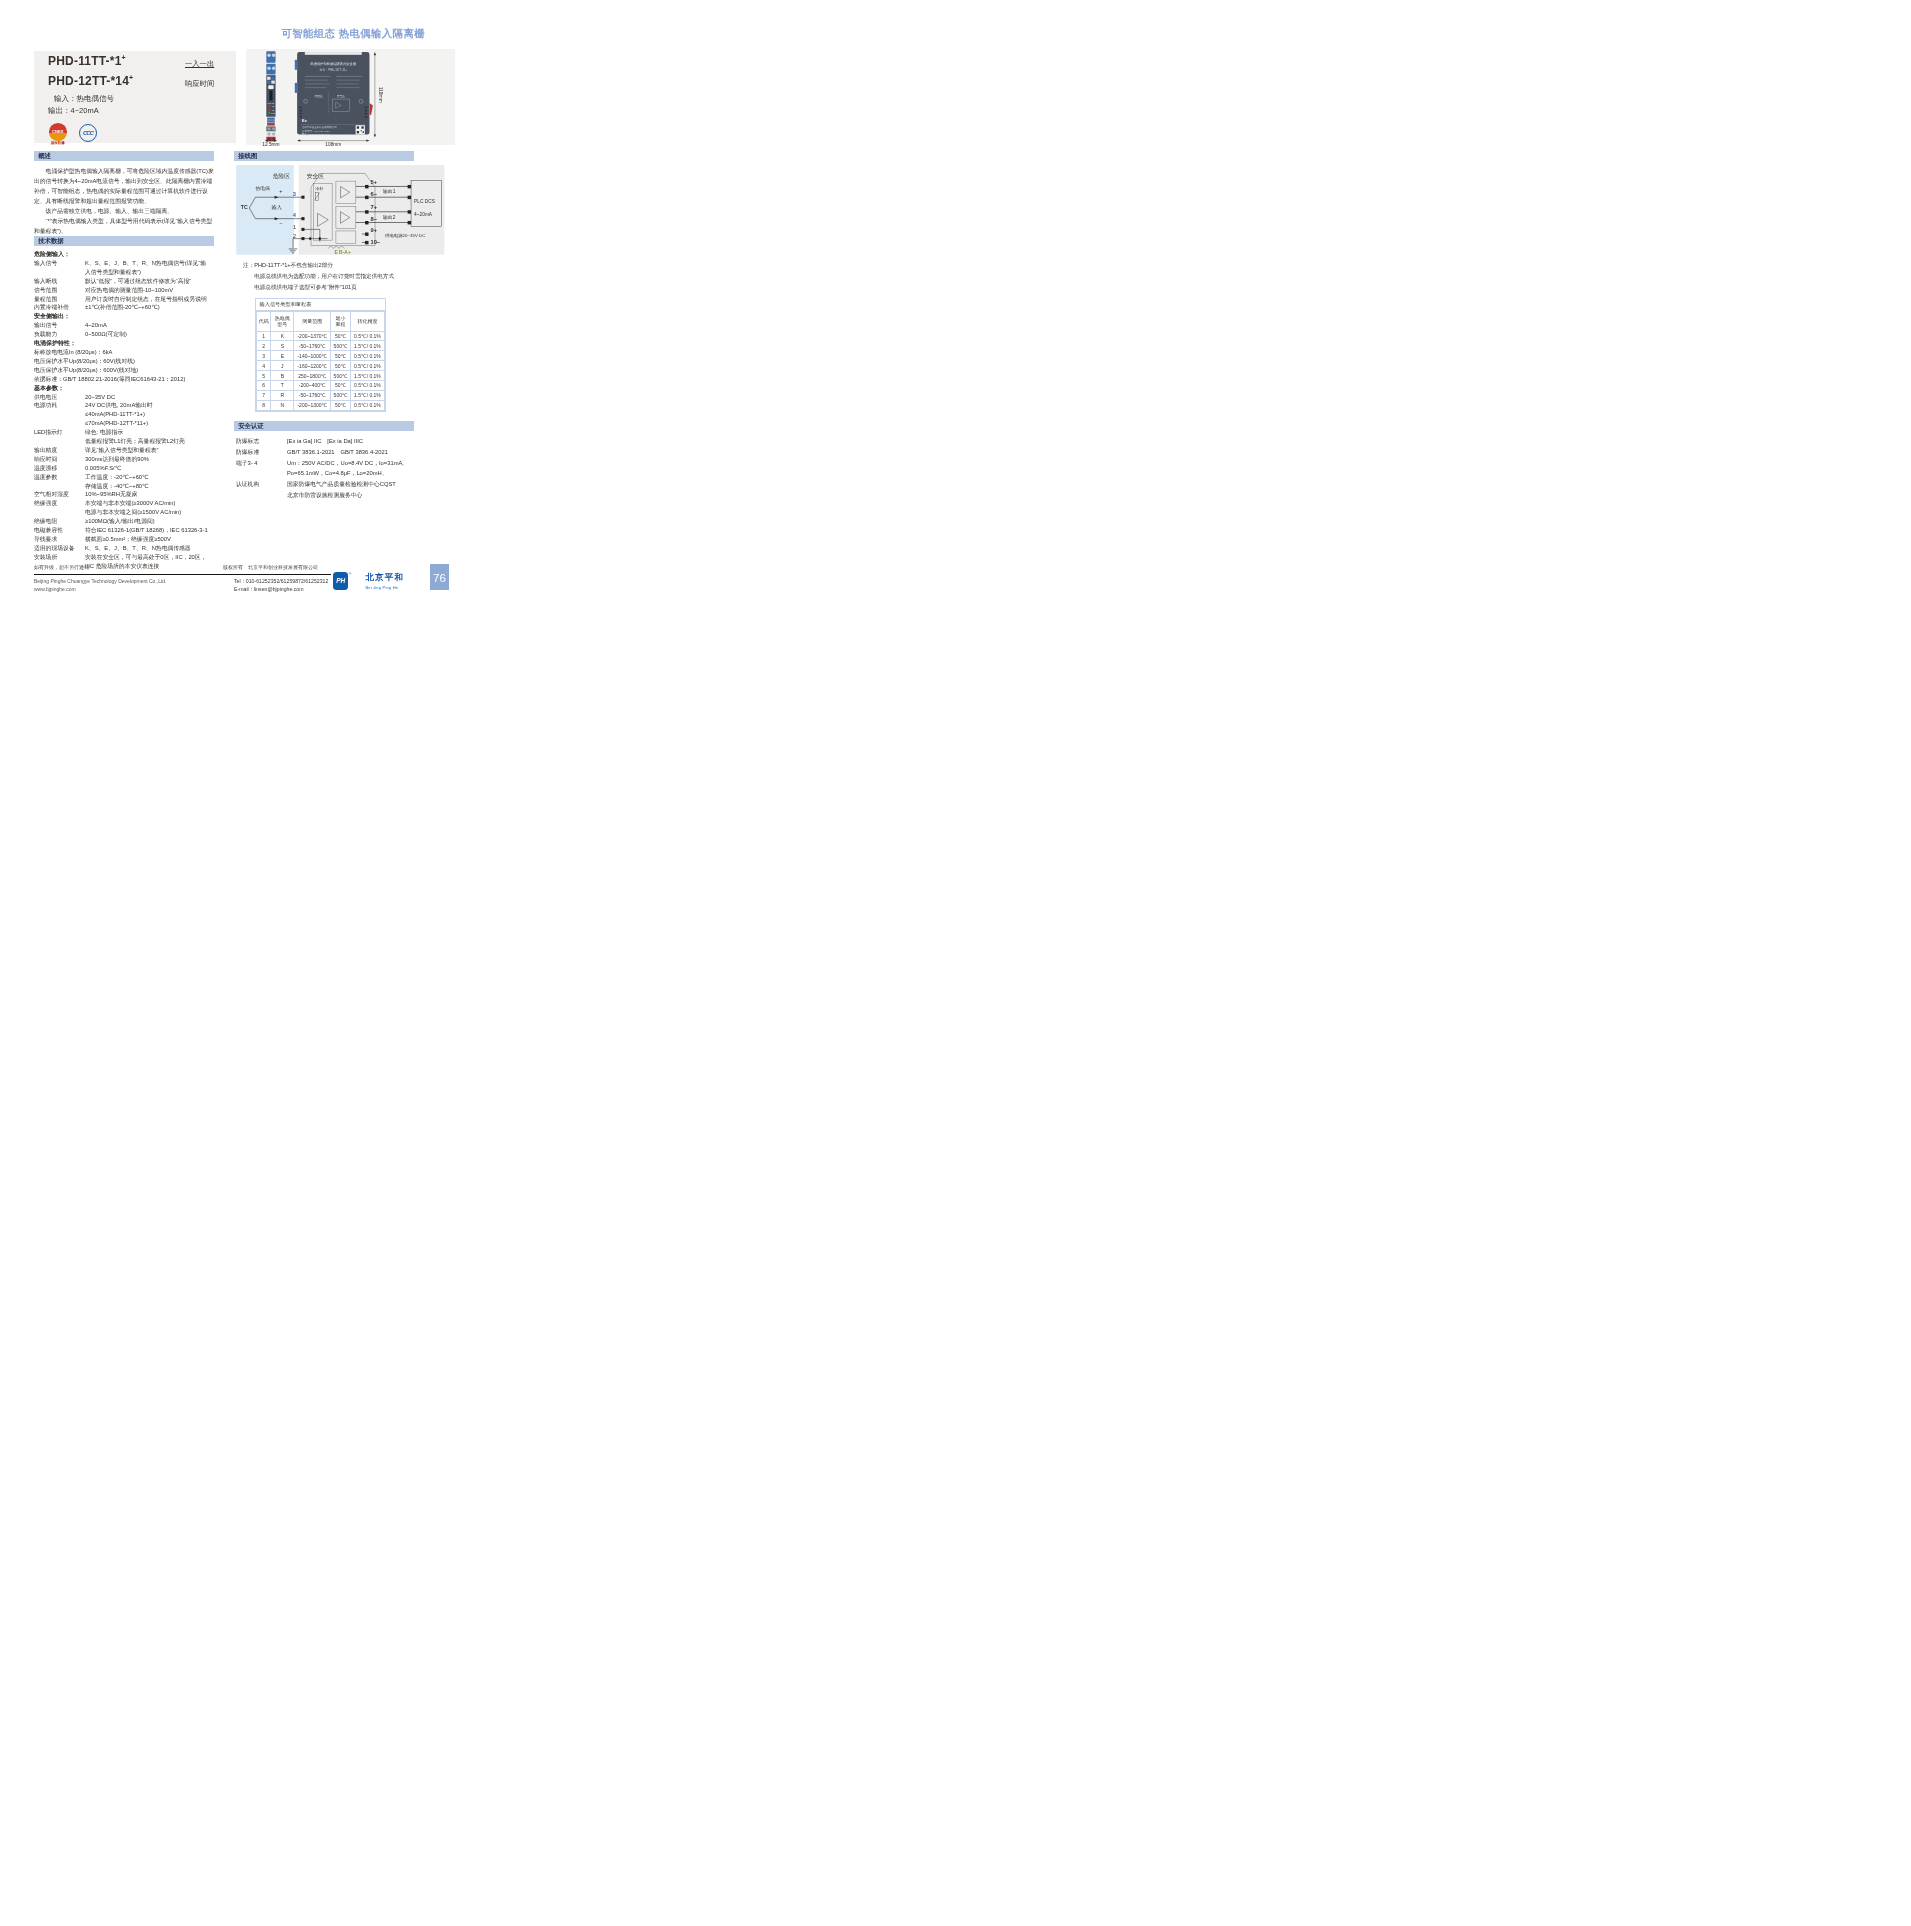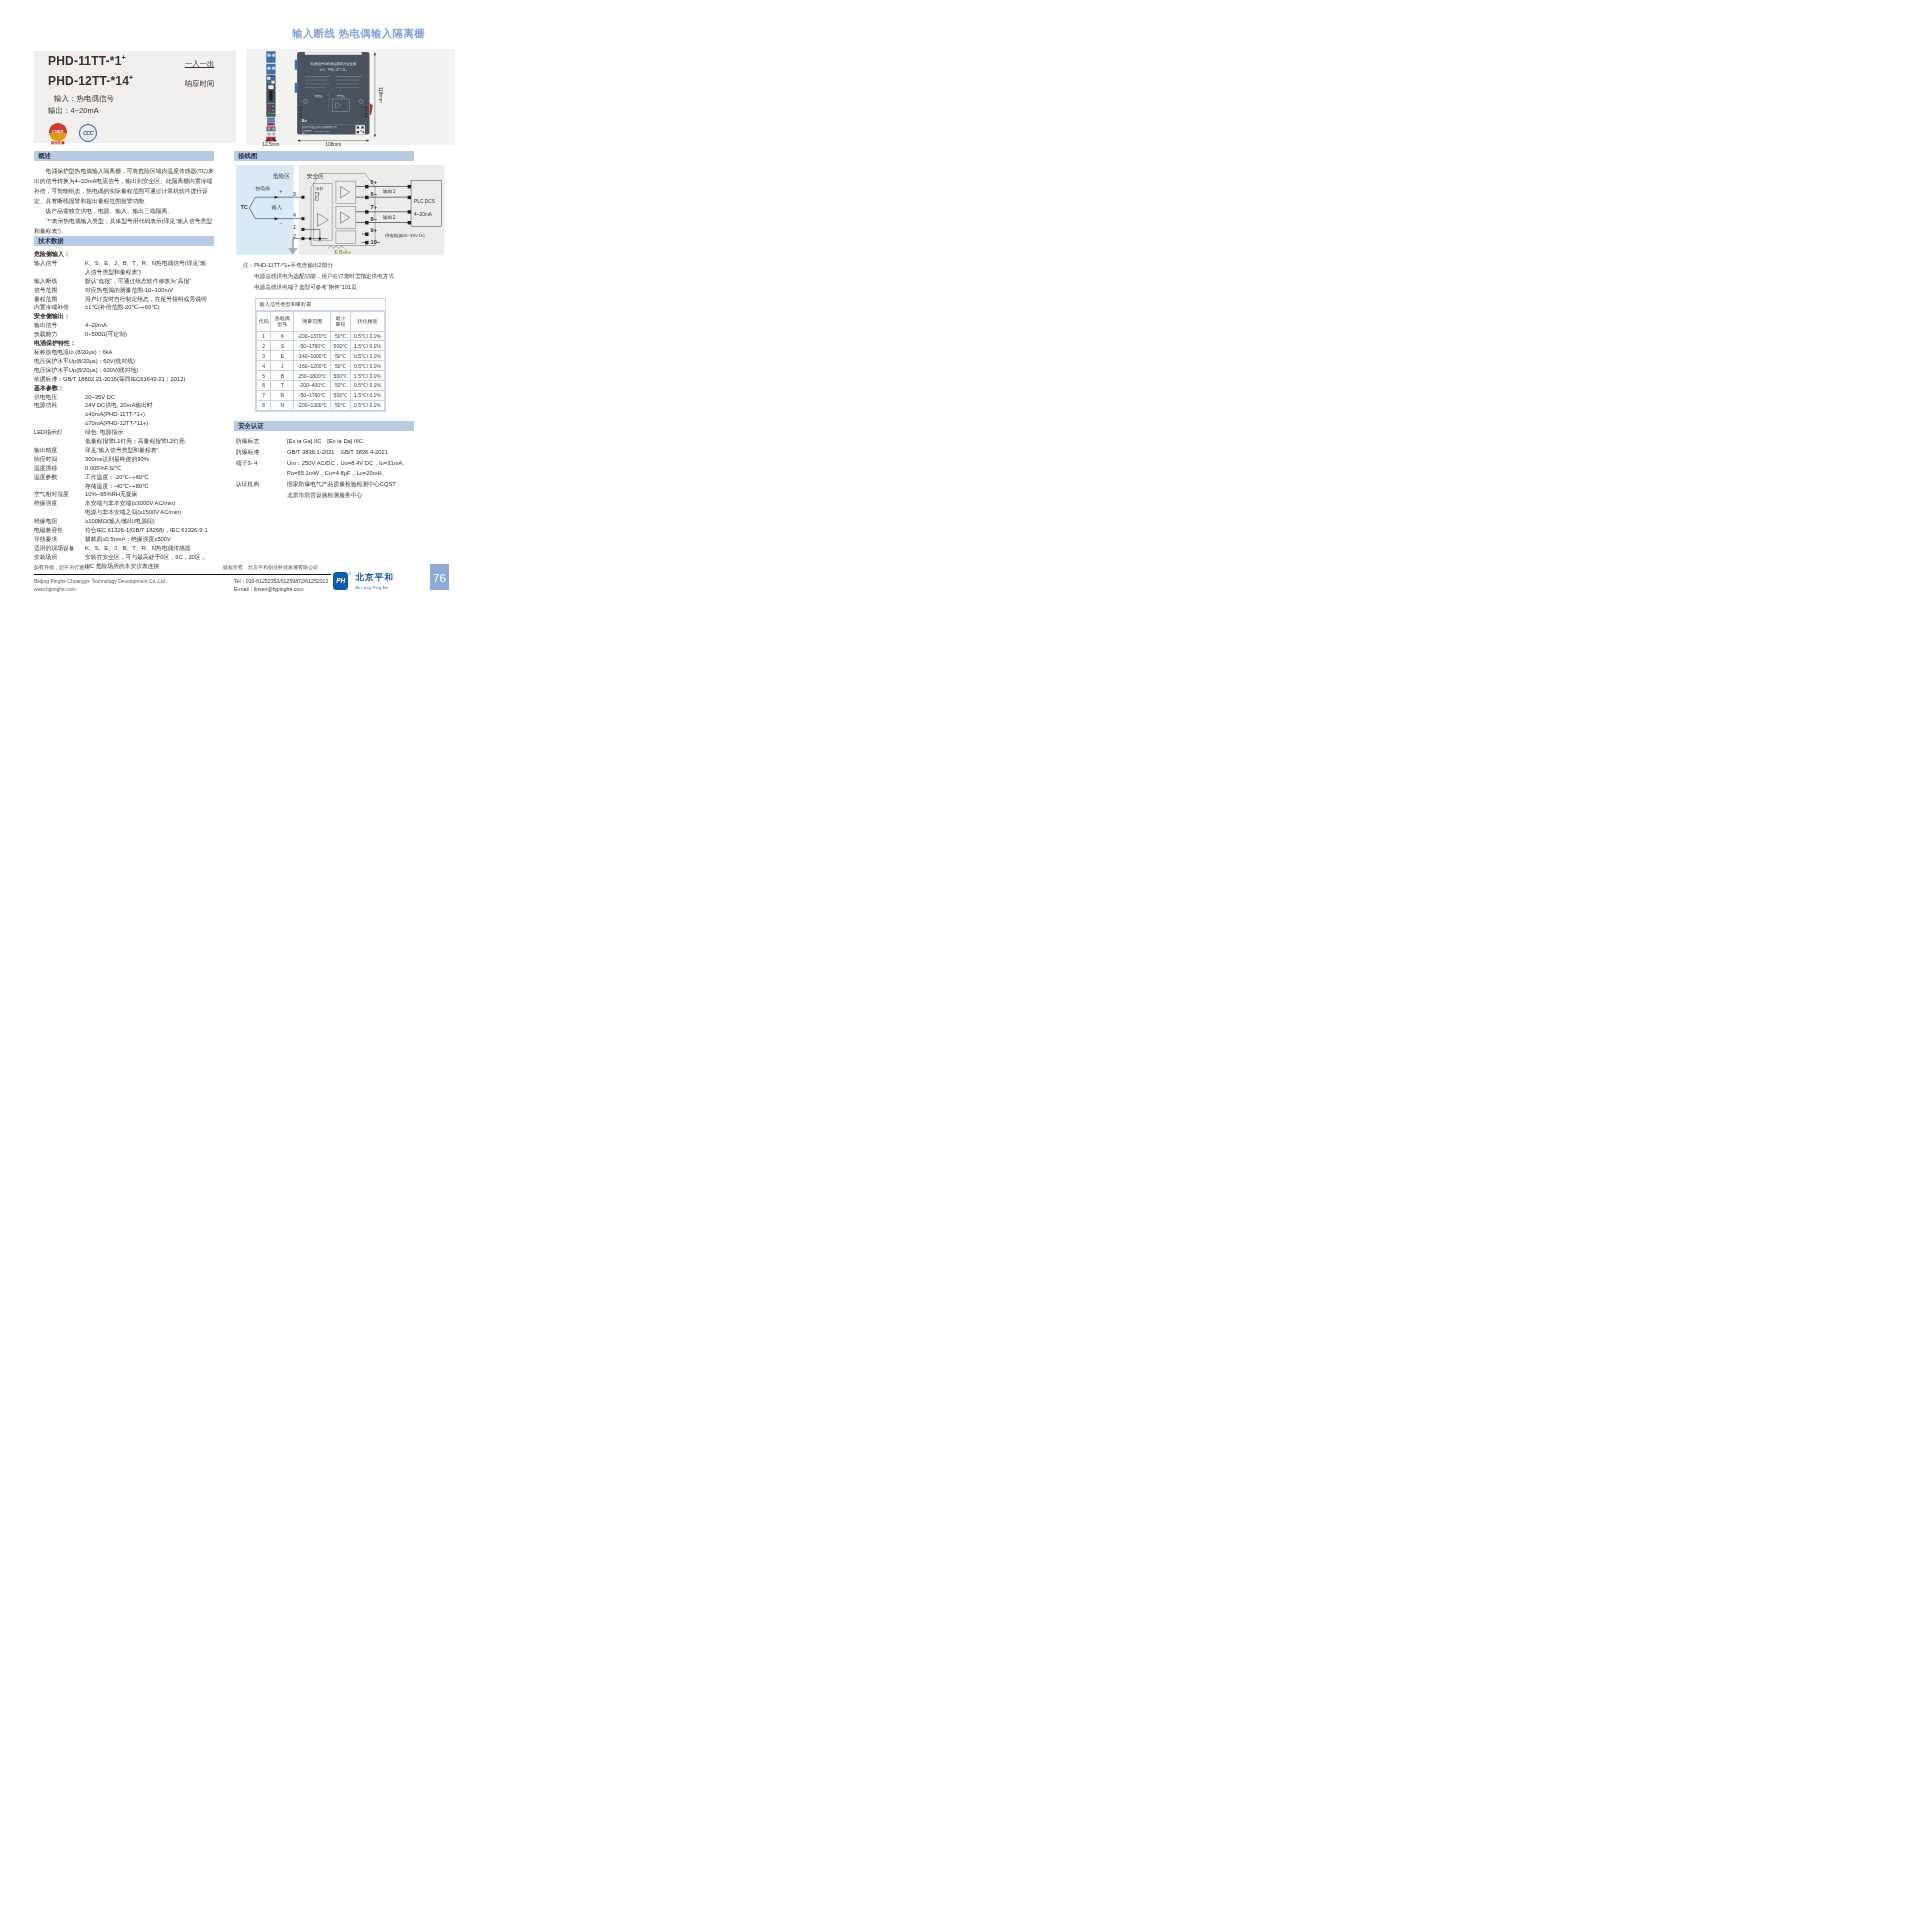--- a/index.html
+++ b/index.html
@@ -52,33 +52,33 @@
   .f-copy{left:223px;top:564px;font-size:5px;color:#4a4743;}
   .f-line{left:34px;top:574px;width:297px;height:1.2px;background:#191410;}
   .f-en{left:34px;top:578px;font-size:5px;color:#5a5a58;}
   .f-web{left:34px;top:586px;font-size:5px;color:#5a5a58;}
   .f-tel{left:234px;top:578px;font-size:5.2px;color:#3c3936;}
   .f-mail{left:234px;top:586px;font-size:5.2px;color:#3c3936;}
   .f-logo{left:333px;top:572px;display:flex;align-items:flex-start;}
   .ph-box{width:15.4px;height:17.7px;background:#0f5cab;border-radius:3.5px;color:#fff;display:flex;align-items:center;
           justify-content:center;font-weight:800;font-size:6.5px;font-style:italic;}
   .ph-r{font-size:3.5px;color:#0f5cab;margin-left:0.4px;}
-  .ph-txt{margin-left:4px;display:flex;flex-direction:column;}
+  .ph-txt{margin-left:14px;display:flex;flex-direction:column;}
   .ph-cn{font-family:"DejaVu Serif","Liberation Serif",serif;font-size:8.5px;font-weight:700;color:#1254a6;letter-spacing:1.2px;}
   .ph-en{font-size:4px;color:#2a6bc0;margin-top:0.8px;letter-spacing:0.2px;}
   .badge{left:430px;top:564px;width:19px;height:26px;background:#8ea9d3;color:#fff;font-size:11.6px;
          display:flex;align-items:center;justify-content:center;}
   svg text{font-family:"Liberation Sans","DejaVu Sans",sans-serif;}
 </style>
 </head>
 <body>
 
 <div class="page">
 
-  <div class="abs hdr-title">输入断线 热电偶输入隔离栅</div>
+  <div class="abs hdr-title">可智能组态 热电偶输入隔离栅</div>
 
   <div class="abs prod-panel"></div>
   <div class="abs photo-panel"></div>
 
   <div class="abs model" style="left:48px;top:54px;">
     <span>PHD-11TT-*1</span><sup>+</sup>
   </div>
   <div class="abs io" style="left:185px;top:59px;text-decoration:underline;">一入一出</div>
   <div class="abs model" style="left:48px;top:74px;">
     <span>PHD-12TT-*14</span><sup>+</sup>

